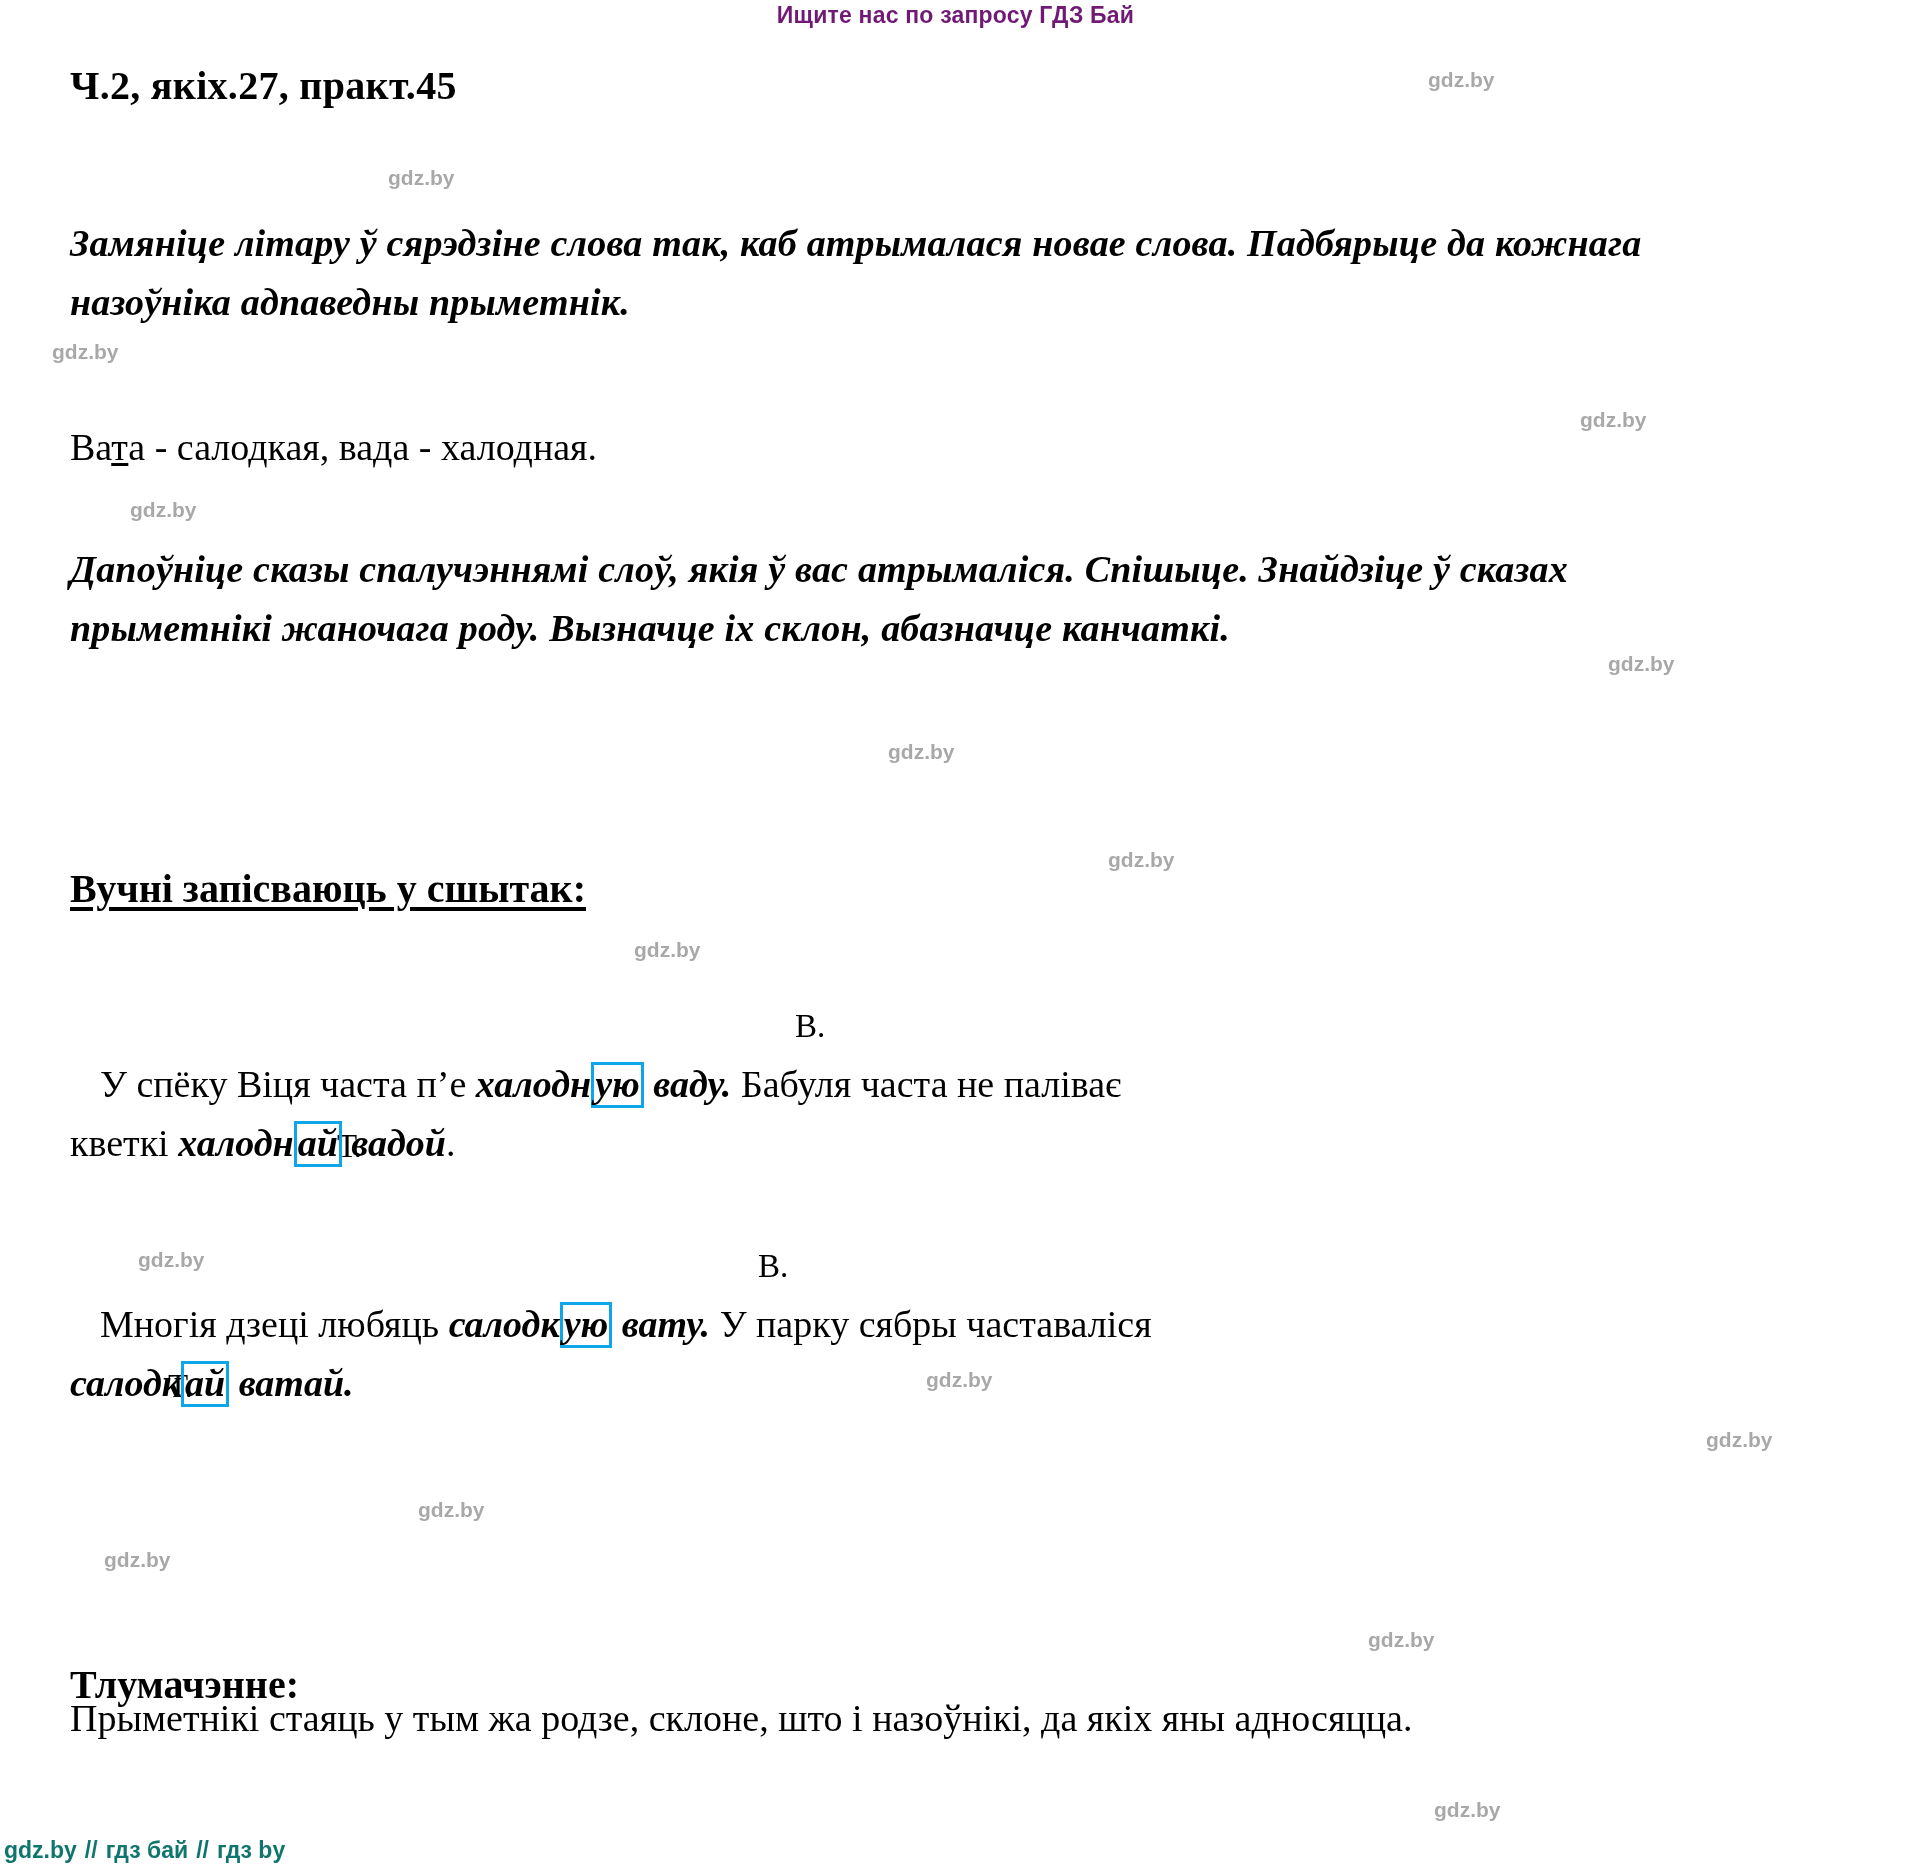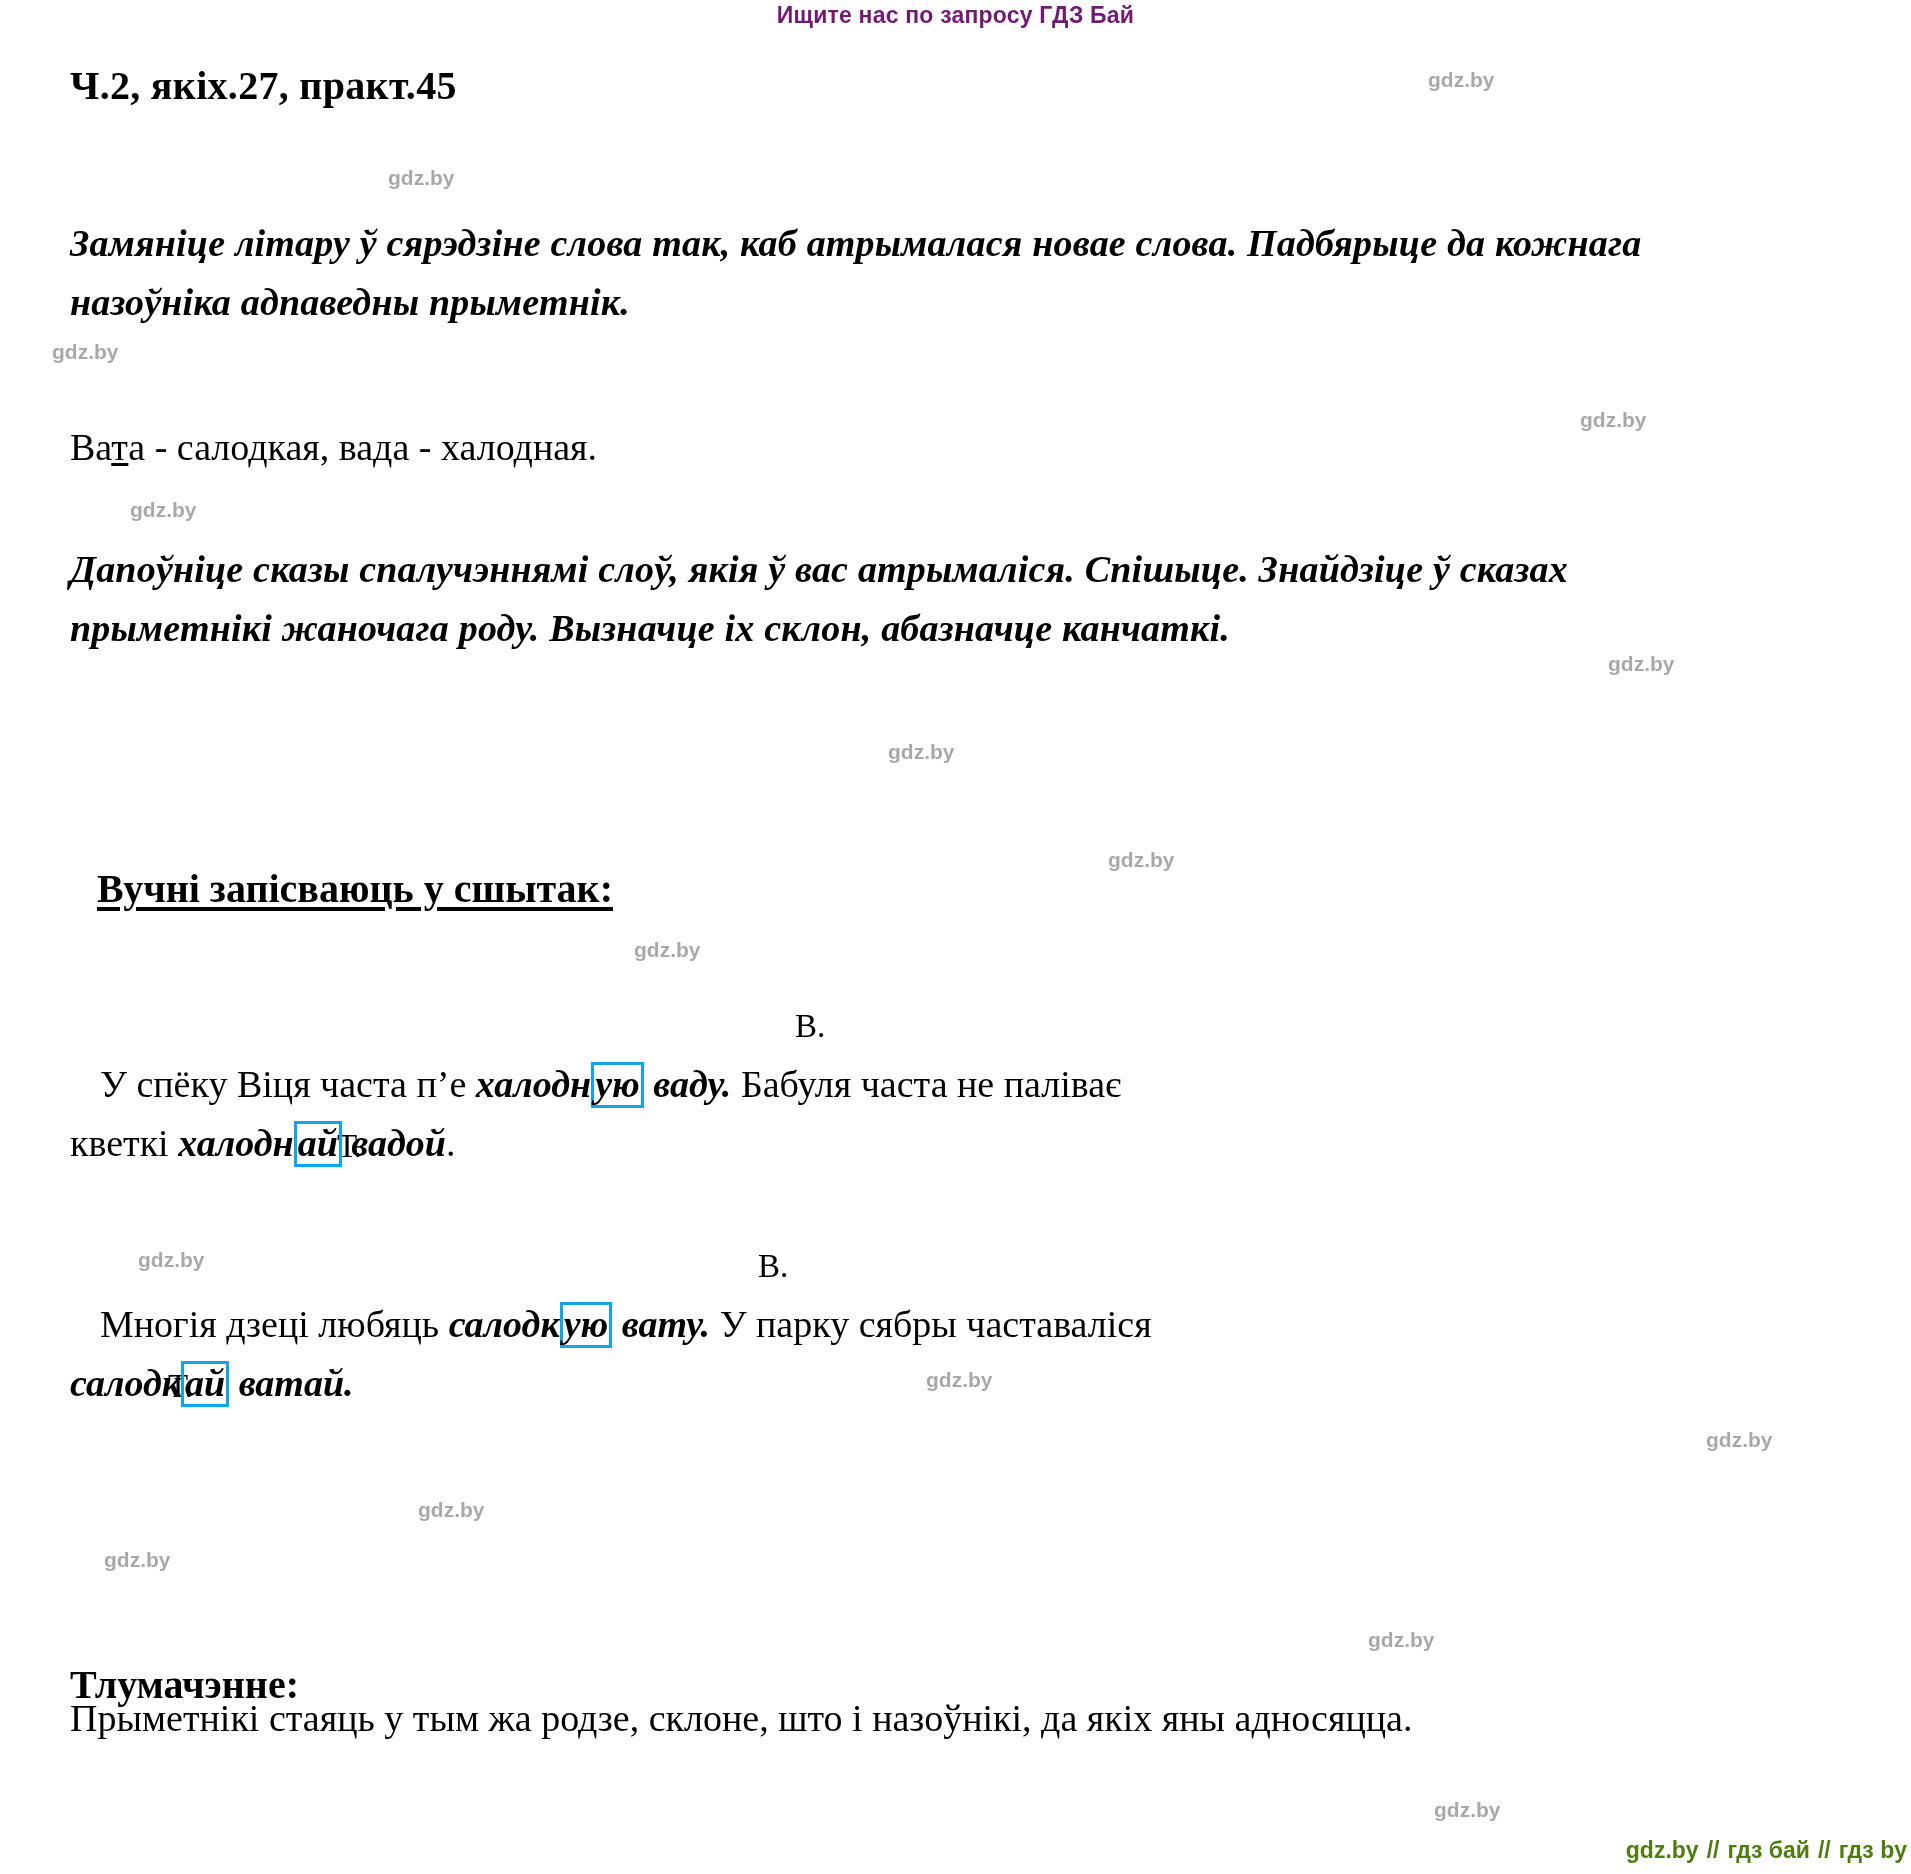--- a/index.html
+++ b/index.html
@@ -80,21 +80,20 @@
   .u { text-decoration: underline; text-underline-offset: 3px; }
 
   .subhead {
     position: absolute;
     top: 865px;
     left: 70px;
     font-size: 40px;
     font-weight: bold;
     text-decoration: underline;
     text-underline-offset: 5px;
-    margin-left: 27px;
   }
 
   .body-block {
     position: absolute;
     font-size: 38px;
     line-height: 1.55;
     width: 1760px;
   }
   #sent-block-1 { top: 1055px; left: 70px; }
   #sent-block-2 { top: 1295px; left: 70px; }
@@ -136,25 +135,25 @@
     width: 1790px;
     font-size: 38px;
     line-height: 1.5;
   }
 
   .footer {
     position: absolute;
     bottom: 10px;
     left: 0;
     width: 100%;
-    text-align: right;
+    text-align: left;
     font-family: "Liberation Sans", sans-serif;
     font-size: 23px;
     font-weight: bold;
-    color: #4d7c0f;
+    color: #0f766e;
   }
   .footer span { margin: 0 4px; }
 </style>
 </head>
 <body>
 
 <div class="promo">Ищите нас по запросу ГДЗ Бай</div>
 
 <div class="page">
 

